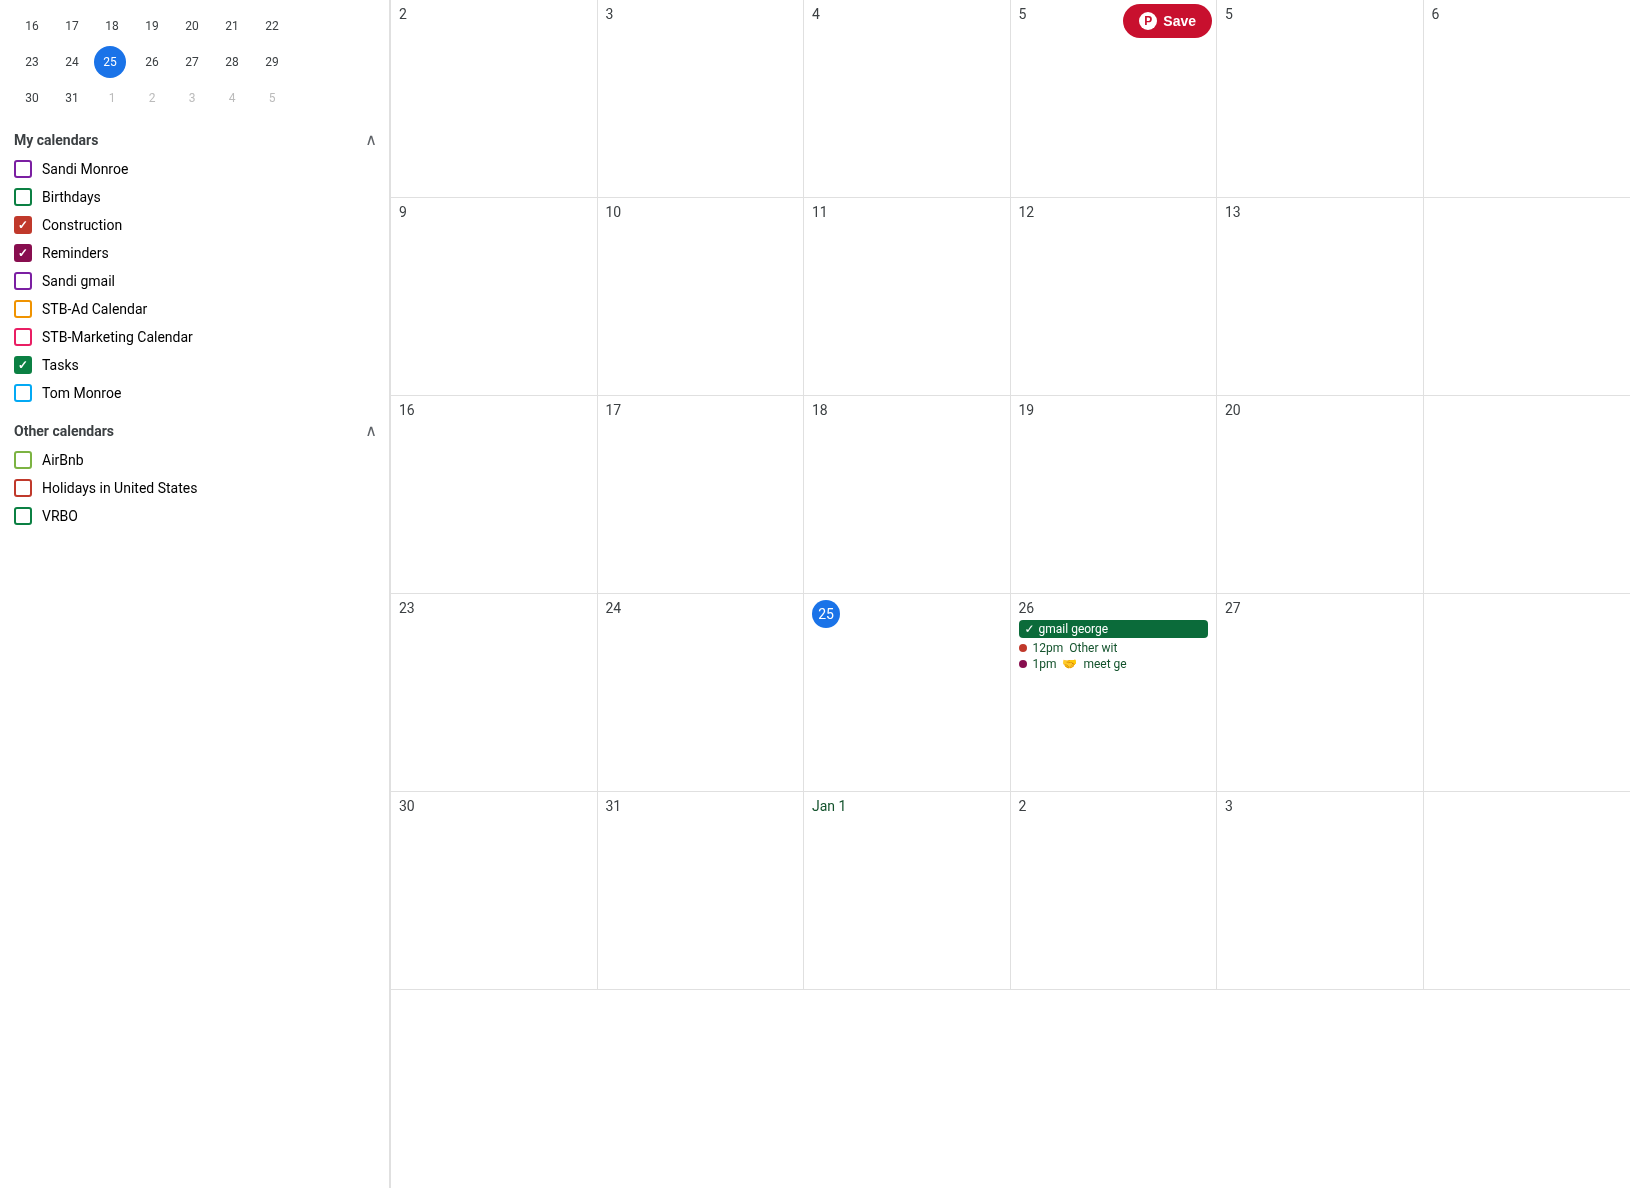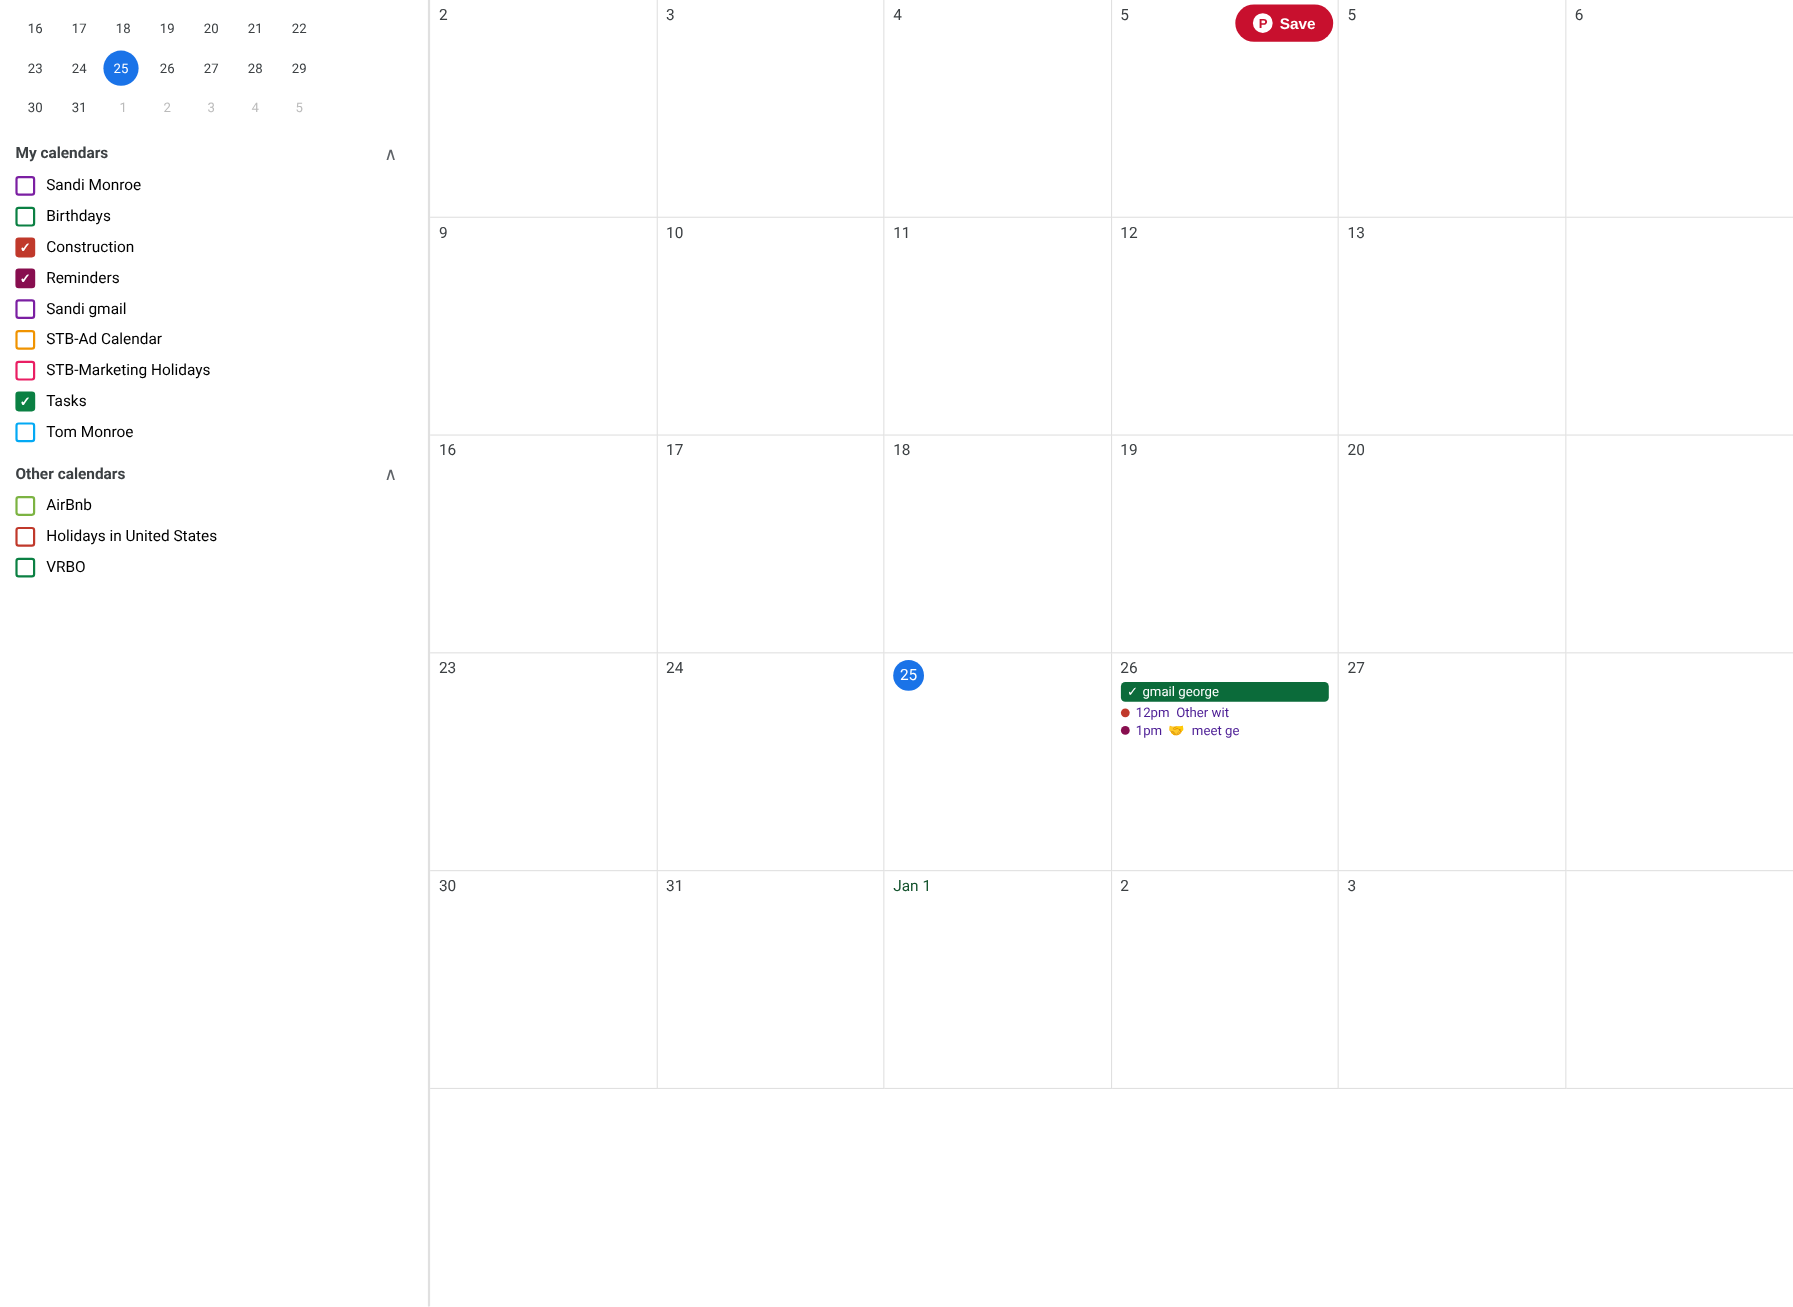--- a/index.html
+++ b/index.html
@@ -75,21 +75,21 @@
     }
 
     
     .cal-section {
       margin-bottom: 8px;
     }
     .cal-section-header {
       display: flex;
       align-items: center;
       justify-content: space-between;
-      padding: 6px 28px 6px 0;
+      padding: 6px 12px 6px 0;
       cursor: pointer;
     }
     .cal-section-title {
       font-size: 14px;
       font-weight: 700;
       color: #3c4043;
     }
     .chevron {
       font-size: 16px;
       color: #5f6368;
@@ -205,21 +205,21 @@
       cursor: pointer;
       white-space: nowrap;
       overflow: hidden;
       text-overflow: ellipsis;
     }
     .event-dot-row {
       display: flex;
       align-items: center;
       gap: 6px;
       font-size: 12px;
-      color: #4c1d95;
+      color: #14532d;
       margin-bottom: 2px;
     }
     .event-dot {
       width: 8px;
       height: 8px;
       border-radius: 50%;
       flex-shrink: 0;
     }
 
     
@@ -290,21 +290,21 @@
     <div class="cal-item">
       <div class="cal-checkbox unchecked" style="border-color: #7b1fa2;"></div>
       <span class="cal-label">Sandi gmail</span>
     </div>
     <div class="cal-item">
       <div class="cal-checkbox unchecked" style="border-color: #f09300;"></div>
       <span class="cal-label">STB-Ad Calendar</span>
     </div>
     <div class="cal-item">
       <div class="cal-checkbox unchecked" style="border-color: #e91e63;"></div>
-      <span class="cal-label">STB-Marketing Holidays</span>
+      <span class="cal-label">STB-Marketing Calendar</span>
     </div>
     <div class="cal-item">
       <div class="cal-checkbox checked" style="--check-color: #0b8043;">
         <span class="checkmark">✓</span>
       </div>
       <span class="cal-label">Tasks</span>
     </div>
     <div class="cal-item">
       <div class="cal-checkbox unchecked" style="border-color: #03a9f4;"></div>
       <span class="cal-label">Tom Monroe</span>

